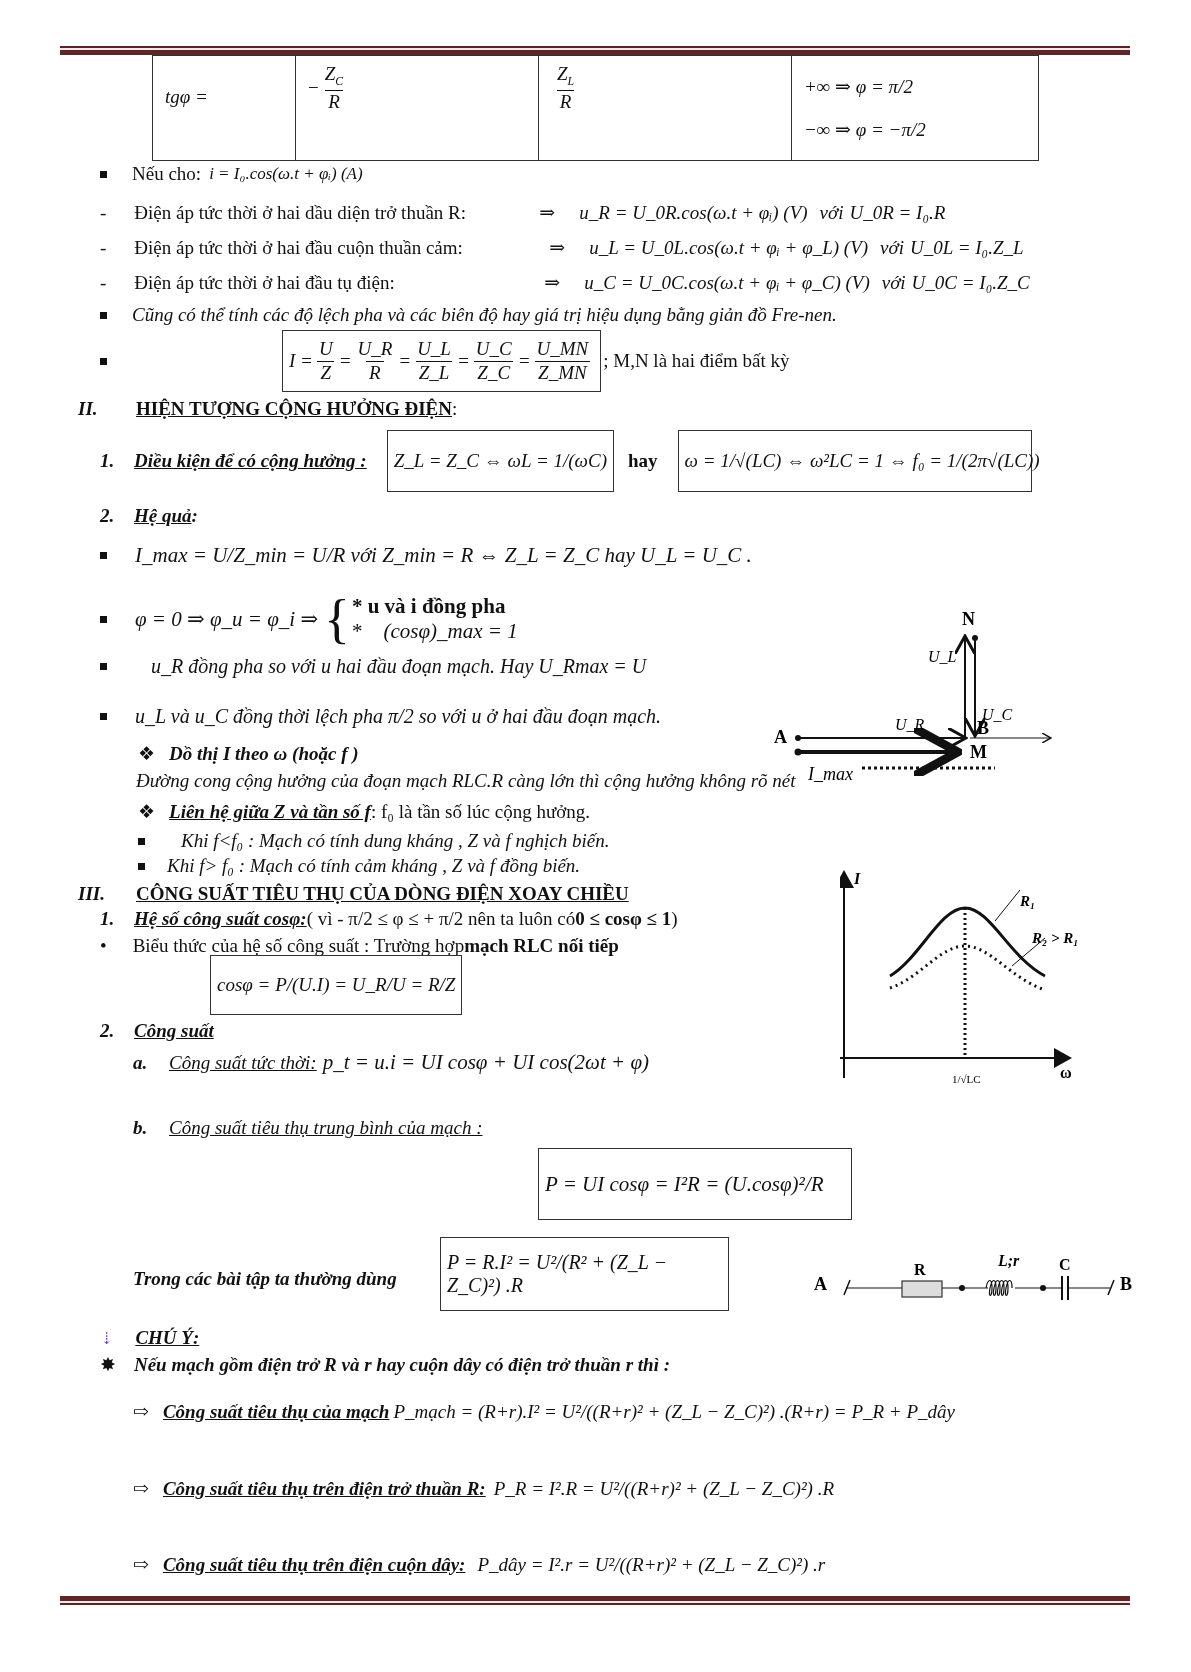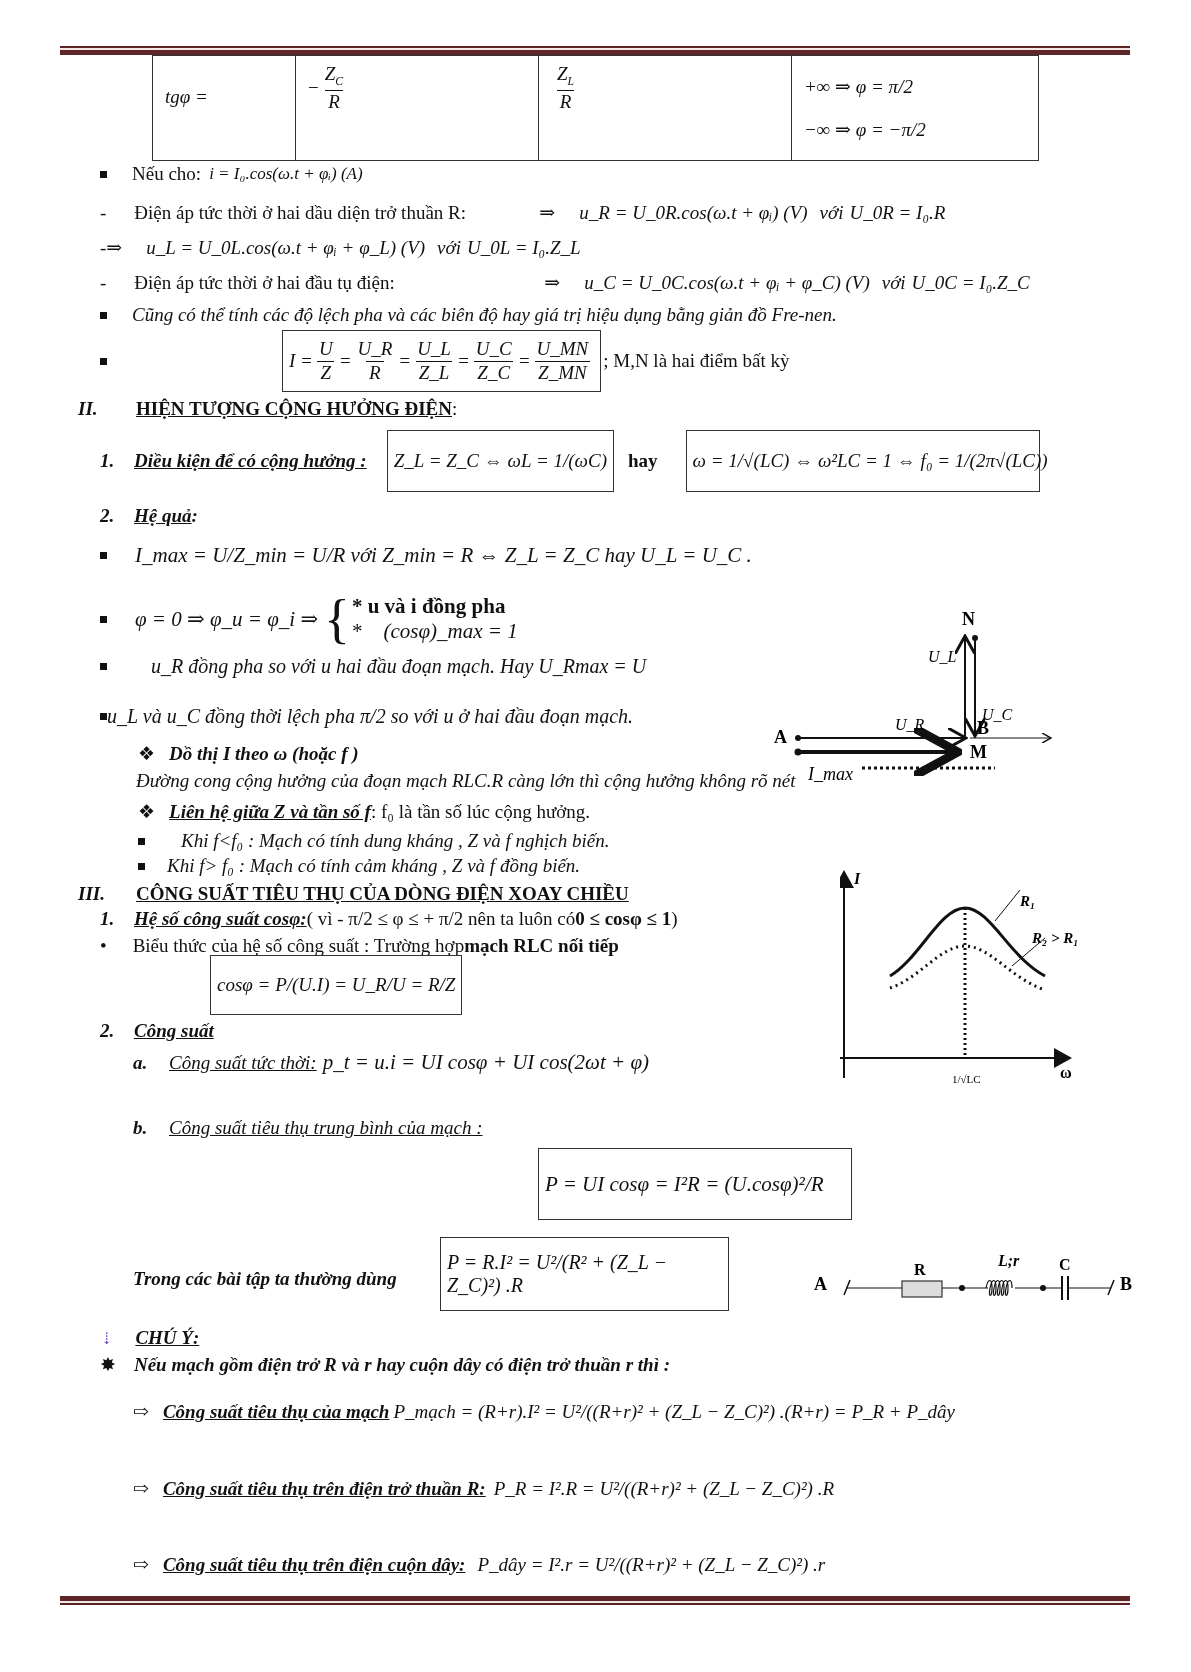--- a/index.html
+++ b/index.html
@@ -74,20 +74,21 @@
 <div class="line" style="left:100px;top:201px;">
   <span>-</span>
   <span style="margin-left:28px;width:405px;display:inline-block;">Điện áp tức thời ở hai dầu diện trở thuần R:</span>
   <span style="width:40px;display:inline-block;">⇒</span>
   <span class="i">u_R = U_0R.cos(ω.t + φᵢ) (V)</span>
   <span class="i" style="margin-left:12px;">với</span>
   <span class="i" style="margin-left:6px;">U_0R = I₀.R</span>
 </div>
 <div class="line" style="left:100px;top:236px;">
   <span>-</span>
+  <span style="margin-left:28px;width:415px;display:inline-block;">Điện áp tức thời ở hai đầu cuộn thuần cảm:</span>
   <span style="width:40px;display:inline-block;">⇒</span>
   <span class="i">u_L = U_0L.cos(ω.t + φᵢ + φ_L) (V)</span>
   <span class="i" style="margin-left:12px;">với</span>
   <span class="i" style="margin-left:6px;">U_0L = I₀.Z_L</span>
 </div>
 <div class="line" style="left:100px;top:271px;">
   <span>-</span>
   <span style="margin-left:28px;width:410px;display:inline-block;">Điện áp tức thời ở hai đầu tụ điện:</span>
   <span style="width:40px;display:inline-block;">⇒</span>
   <span class="i">u_C = U_0C.cos(ω.t + φᵢ + φ_C) (V)</span>
@@ -132,21 +133,21 @@
   <span class="i" style="width:58px;display:inline-block;">II.</span>
   <span class="u">HIỆN TƯỢNG CỘNG HƯỞNG ĐIỆN</span>
   <span style="font-weight:normal;"> :</span>
 </div>
 
 <div class="line" style="left:100px;top:430px;">
   <span class="b i" style="width:34px;display:inline-block;">1.</span>
   <span class="b i u">Diều kiện để có cộng hưởng :</span>
   <span class="boxed i" style="margin-left:20px;height:54px;">Z_L = Z_C ⇔ ωL = 1/(ωC)</span>
   <span class="b" style="margin-left:14px;">hay</span>
-  <span class="boxed i" style="margin-left:28px;height:54px;width:340px;">ω = 1/√(LC) ⇔ ω²LC = 1 ⇔ f₀ = 1/(2π√(LC))</span>
+  <span class="boxed i" style="margin-left:20px;height:54px;width:340px;">ω = 1/√(LC) ⇔ ω²LC = 1 ⇔ f₀ = 1/(2π√(LC))</span>
 </div>
 
 <div class="line" style="left:100px;top:505px;">
   <span class="b i" style="width:34px;display:inline-block;">2.</span>
   <span class="b i u">Hệ quả</span>
   <span class="b i"> :</span>
 </div>
 
 <div class="line" style="left:100px;top:543px;">
   <span class="bullet-sq"></span>
@@ -163,21 +164,21 @@
   </span>
 </div>
 
 <div class="line" style="left:100px;top:655px;">
   <span class="bullet-sq"></span>
   <span class="i" style="margin-left:44px;font-size:20px;">u_R đồng pha so với u hai đầu đoạn mạch. Hay U_Rmax = U</span>
 </div>
 
 <div class="line" style="left:100px;top:705px;">
   <span class="bullet-sq"></span>
-  <span class="i" style="font-size:20px;">u_L và u_C đồng thời lệch pha π/2 so với u ở hai đầu đoạn mạch.</span>
+  <span class="i" style="margin-left:28px;font-size:20px;">u_L và u_C đồng thời lệch pha π/2 so với u ở hai đầu đoạn mạch.</span>
 </div>
 
 <div class="line" style="left:138px;top:742px;">
   <span>❖</span>
   <span class="b i" style="margin-left:14px;">Dồ thị I theo ω (hoặc f )</span>
 </div>
 <div class="line i" style="left:136px;top:770px;">Đường cong cộng hưởng của đoạn  mạch RLC.R càng lớn thì cộng hưởng không rõ nét</div>
 
 <div class="line" style="left:138px;top:800px;">
   <span>❖</span>

